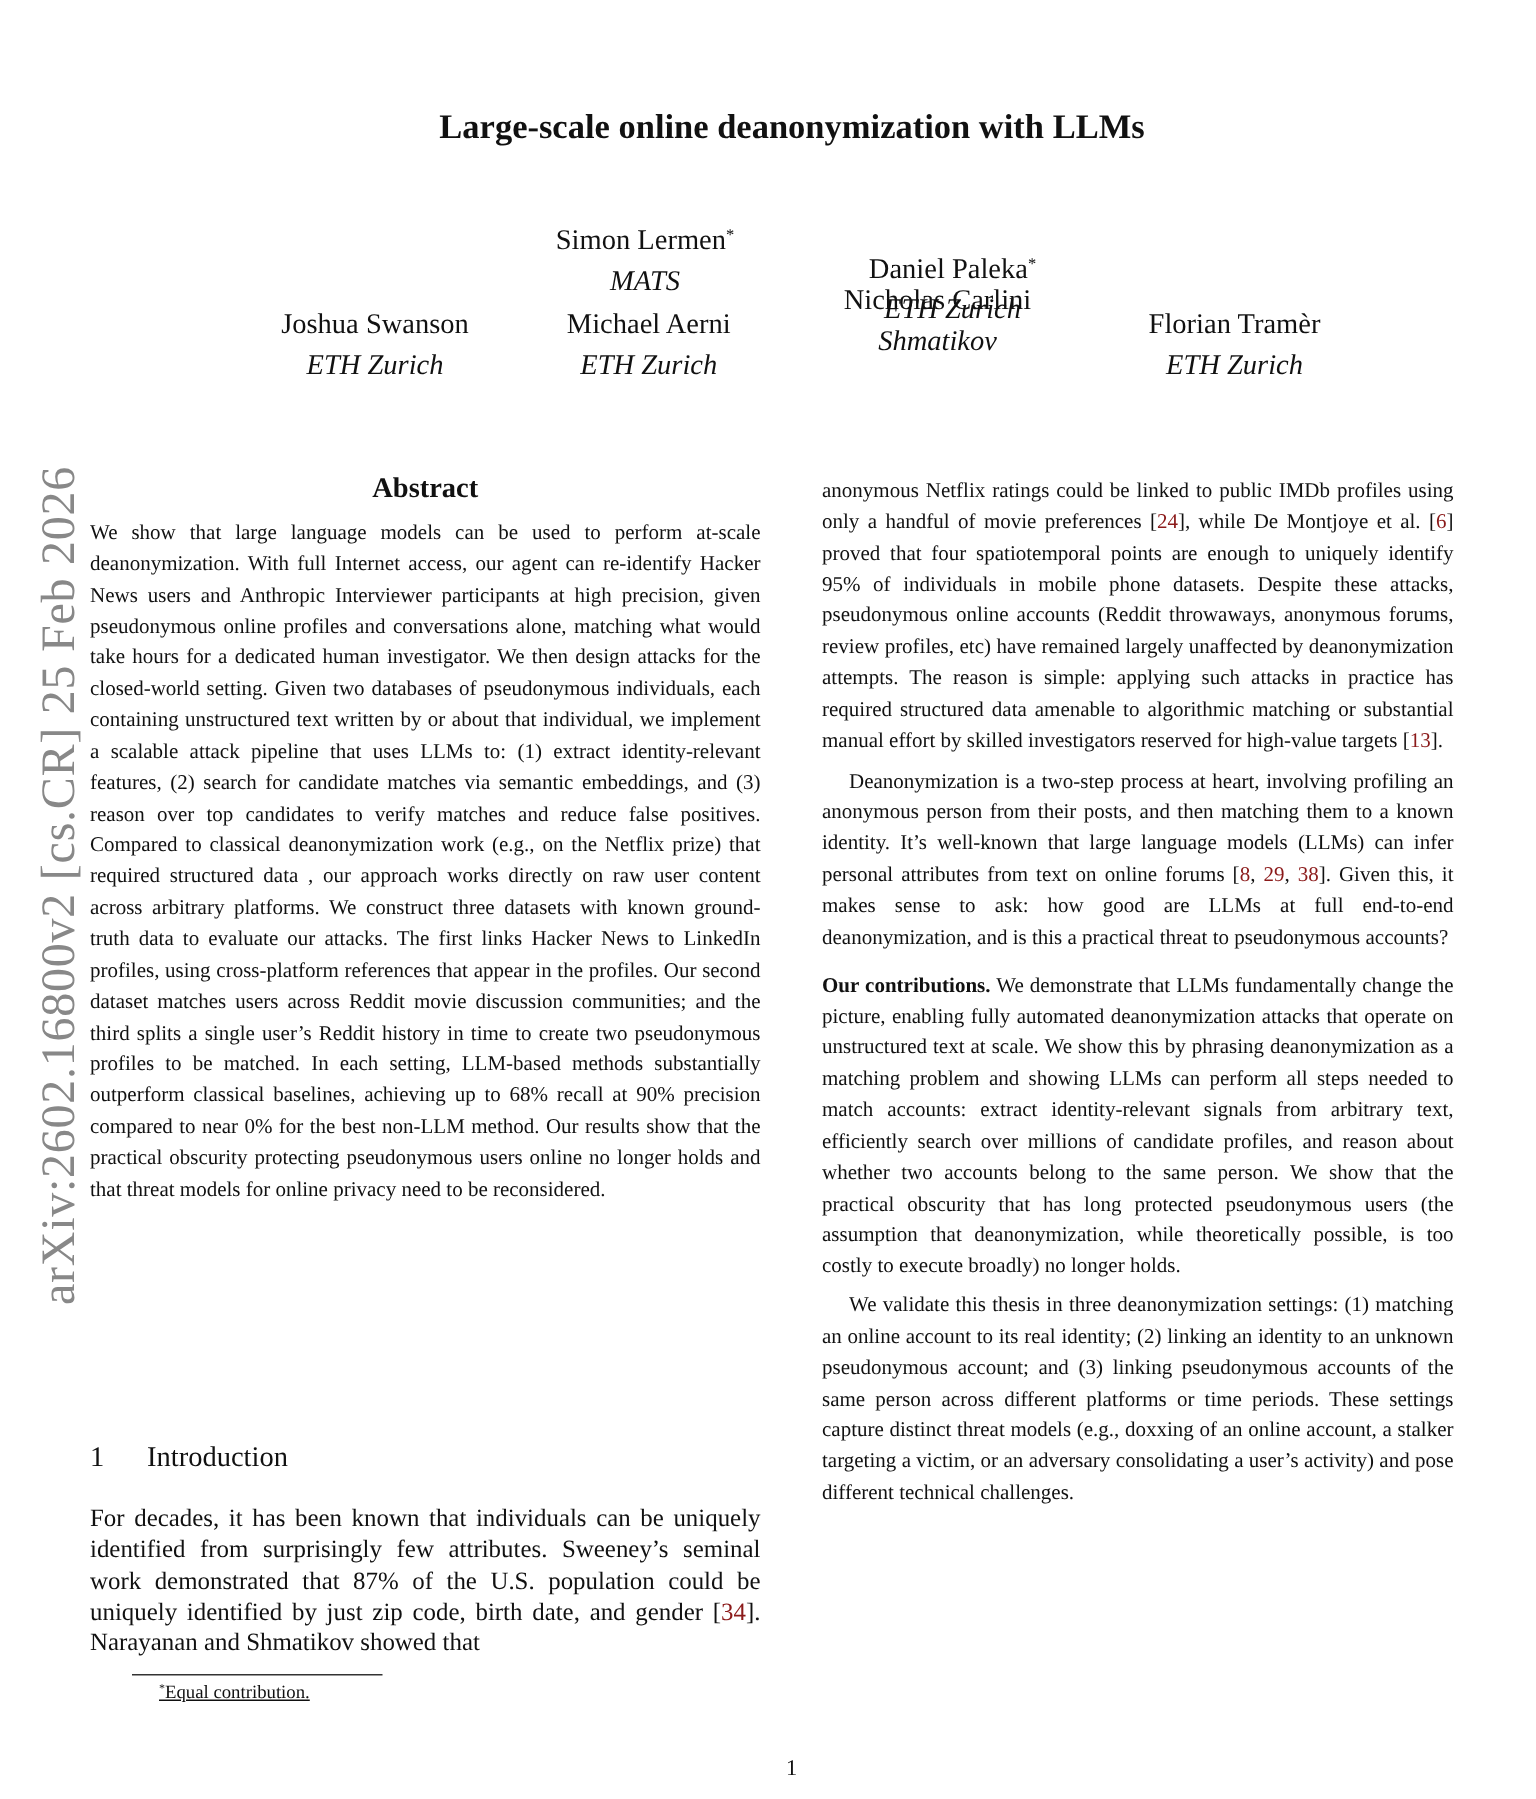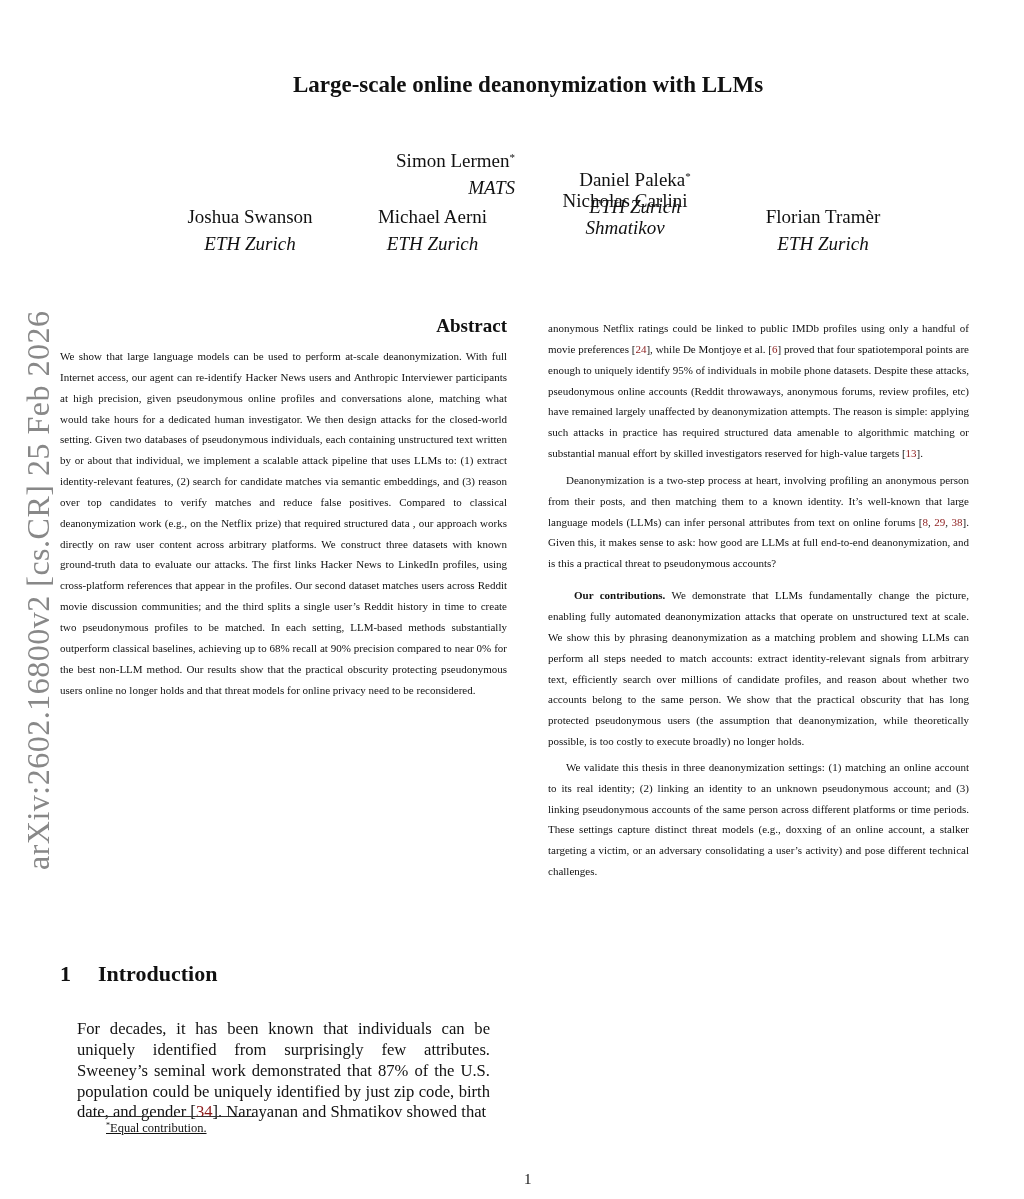--- a/index.html
+++ b/index.html
@@ -5,46 +5,46 @@
   html, body { margin:0; padding:0; background:#ffffff; }
   body { width:1024px; height:1199px; position:relative; overflow:hidden;
          font-family:"Liberation Serif", "DejaVu Serif", serif; color:#111; }
   .title { position:absolute; top:72px; left:0; width:1056px; text-align:center;
            font-weight:bold; font-size:23px; letter-spacing:0; }
   .author { position:absolute; text-align:center; font-size:19px; line-height:27px; }
   .author .aff { font-style:italic; display:block; }
   .author sup { font-size:11px; vertical-align:top; position:relative; top:-3px; }
   .arxiv { position:absolute; left:20px; top:870px; transform-origin:0 0; transform:rotate(-90deg);
            font-size:32px; color:#888; white-space:nowrap; letter-spacing:0.5px; }
-  .col { position:absolute; font-size:11px; line-height:20.85px; text-align:justify; }
+  .col { position:absolute; font-size:14px; line-height:20.85px; text-align:justify; }
   .col-left { left:60px; top:346px; width:447px; }
   .col-right { left:548px; top:318px; width:421px; }
   .col p { margin:0; }
   .col .indent { text-indent:18px; }
-  .abs-head { position:absolute; left:60px; width:447px; top:315px; text-align:right; font-weight:bold; font-size:19px; }
-  .sec-head { position:absolute; left:60px; top:961px; font-weight:bold; font-size:22px; }
+  .abs-head { position:absolute; left:60px; width:447px; top:315px; text-align:center; font-weight:bold; font-size:19px; }
+  .sec-head { position:absolute; left:60px; top:961px; font-weight:normal; font-size:19px; }
   .sec-head .num { display:inline-block; width:38px; }
   .intro { position:absolute; left:60px; top:1002px; width:447px; font-size:16.6px; line-height:20.85px; text-align:justify; }
-  .intro p { margin:17px; }
+  .intro p { margin:0; }
   .cite { color:#8b1a1a; }
   .fn-rule { position:absolute; left:88px; top:1116px; width:167px; height:1px; background:#333; }
   .footnote { position:absolute; left:106px; top:1121px; font-size:12.5px;text-decoration:underline; }
   .footnote sup { font-size:8px; vertical-align:top; }
   .pagenum { position:absolute; left:524px; top:1171px; font-size:15px; }
-  .runin { font-weight:bold;margin-left:26px; }
+  .runin { font-weight:bold; }
   .gap { height:11px; }
 </style>
 </head>
 <body>
 
 <div class="arxiv">arXiv:2602.16800v2  [cs.CR]  25 Feb 2026</div>
 
 <div class="title">Large-scale online deanonymization with LLMs</div>
 
-<div class="author" style="left:345px; top:147px; width:170px;text-align:right;">
+<div class="author" style="left:345px; top:147px; width:170px;">
   <span>Simon Lermen</span><sup>*</sup>
   <span class="aff">MATS</span>
 </div>
 <div class="author" style="left:550px; top:147px; width:170px;margin-top:19px;">
   <span>Daniel Paleka</span><sup>*</sup>
   <span class="aff">ETH Zurich</span>
 </div>
 <div class="author" style="left:155px; top:203px; width:190px;text-align:center;">
   <span>Joshua Swanson</span>
   <span class="aff">ETH Zurich</span>

